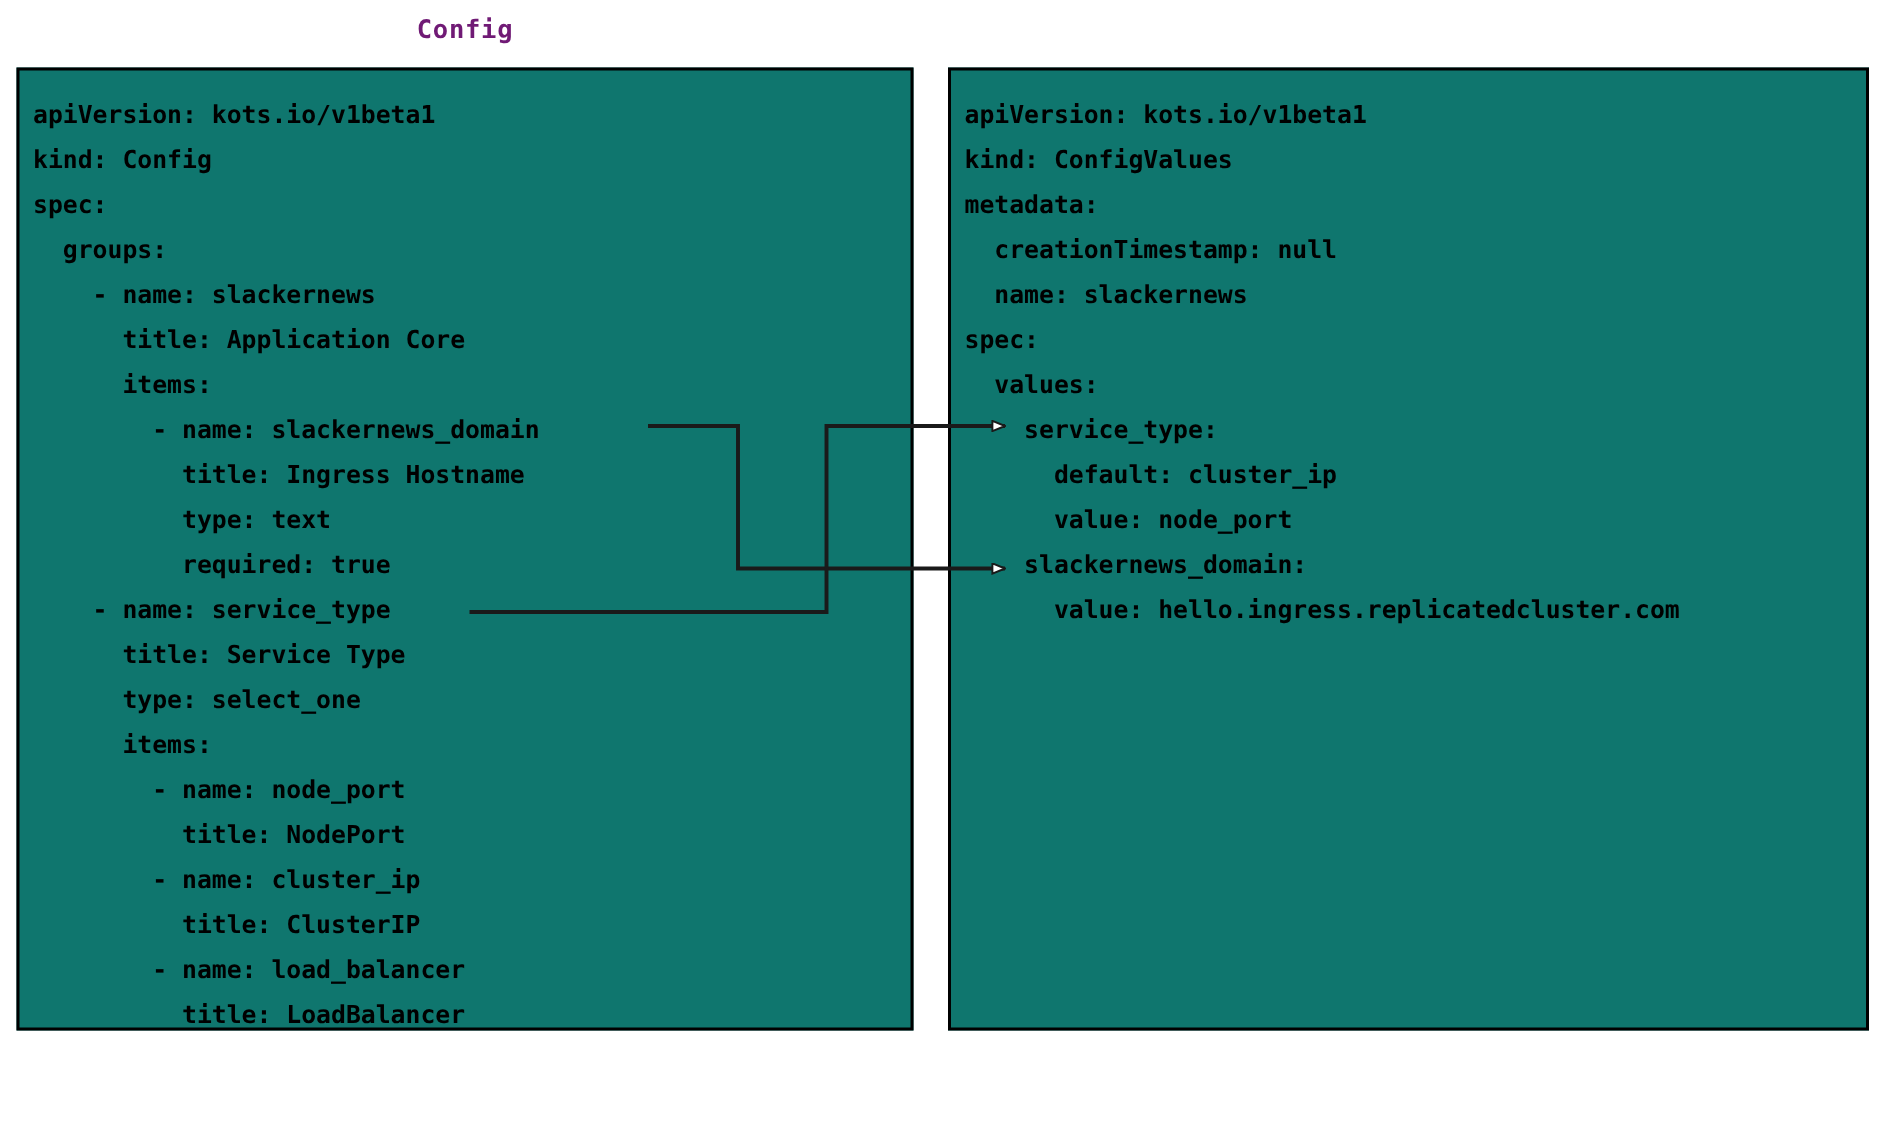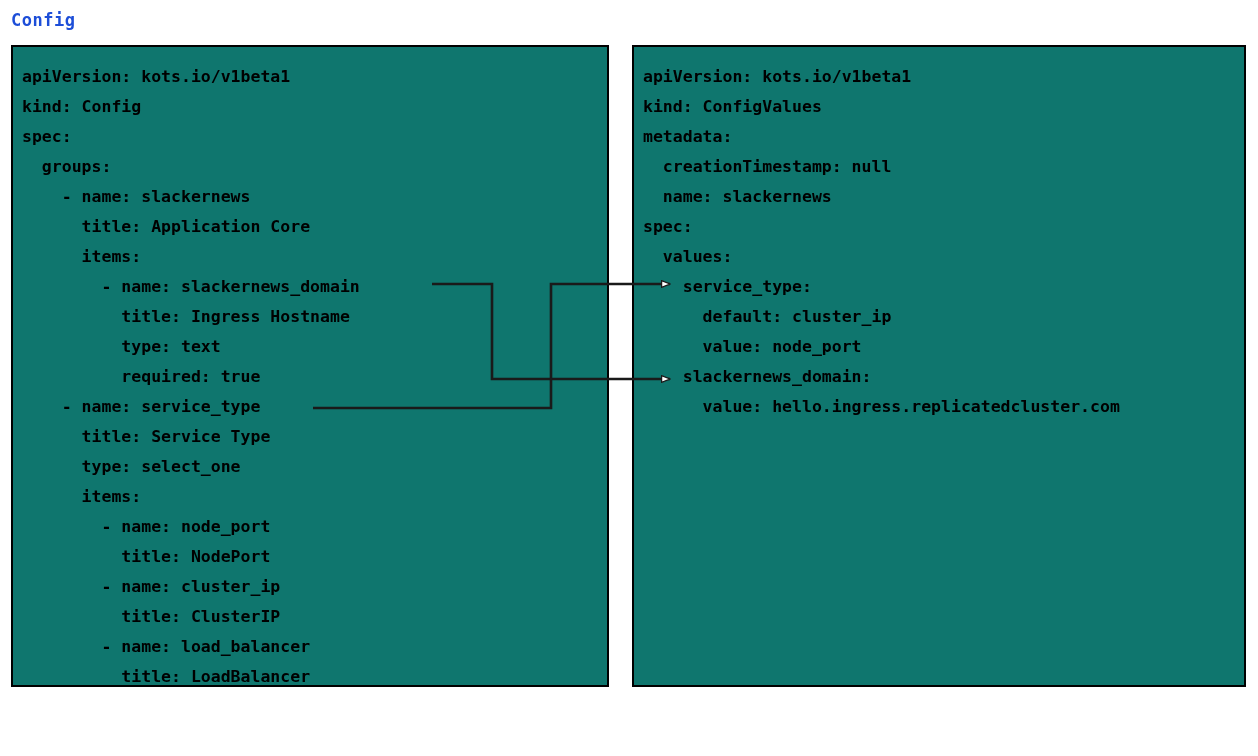--- a/index.html
+++ b/index.html
@@ -16,22 +16,22 @@
     font-family: "DejaVu Sans Mono", "Liberation Mono", monospace;
     overflow: hidden;
   }
 
   
   .panel-title {
     position: absolute;
     top: 8px;
     font-size: 17px;
     font-weight: bold;
-    color: #1d4ed8;
-    text-align: left;
+    color: #701a75;
+    text-align: center;
     letter-spacing: 0.5px;
     white-space: pre;
     line-height: 24px;
   }
   #title-config   { left: 11px;  width: 598px; }
   #title-values   { left: 632px; width: 614px; }
 
   
   .panel {
     position: absolute;

